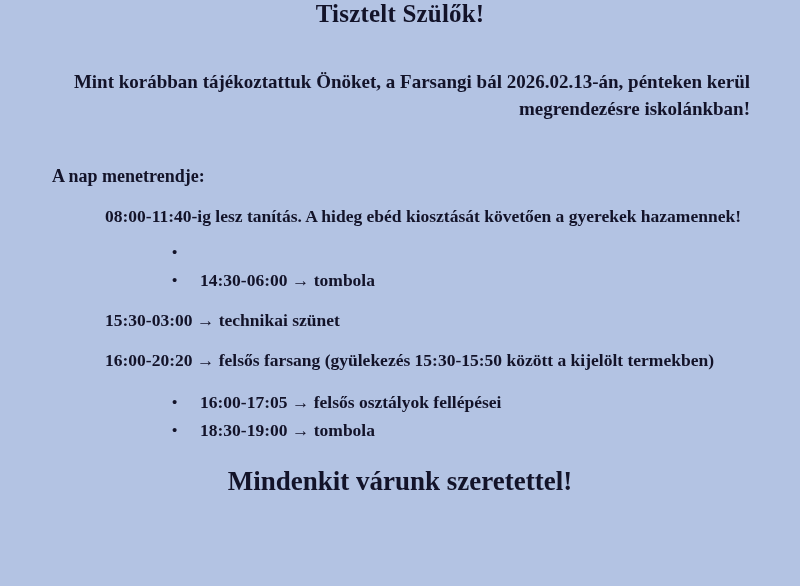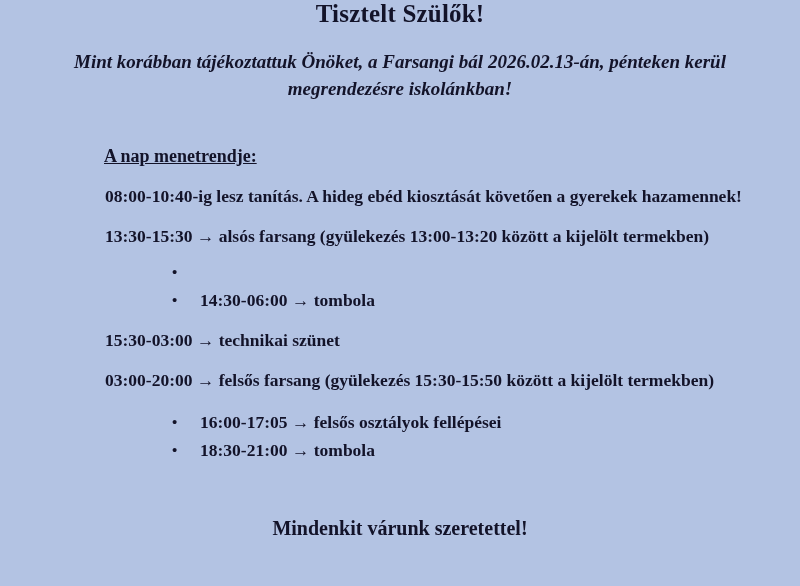--- a/index.html
+++ b/index.html
@@ -15,31 +15,29 @@
     font-weight: bold;
     overflow: hidden;
     box-sizing: border-box;
   }
   .title {
     text-align: center;
     font-size: 25px;
     letter-spacing: 0.2px;
   }
   .intro {
-    margin: 20px auto 0 auto;
+    margin: 40px auto 0 auto;
     max-width: 700px;
-    text-align: center;
-    font-style: italic;
+    text-align: right;
     font-size: 19px;
     line-height: 27px;
   }
   .schedule-heading {
-    margin: 44px 0 0 104px;
+    margin: 44px 0 0 52px;
     font-size: 18px;
-    text-decoration: underline;
   }
   .sched-line {
     margin: 18px 0 0 105px;
     font-size: 17.5px;
     line-height: 22px;
   }
   .sched-bullet {
     margin: 6px 0 0 172px;
     font-size: 17.5px;
     line-height: 22px;
@@ -50,58 +48,57 @@
   }
   .sched-bullet.gap-big {
     margin-top: 20px;
   }
   .bullet {
     width: 28px;
     flex: 0 0 28px;
     font-size: 15px;
   }
   .closing {
-    margin-top: 56px;
+    margin-top: 25px;
     text-align: center;
-    font-size: 20px;
+    font-size: 27px;
   }
 </style>
 </head>
 <body>
 
 <div class="page">
 
   <div class="title">Tisztelt Szülők!</div>
 
   <div class="intro">Mint korábban tájékoztattuk Önöket, a Farsangi bál 2026.02.13-án, pénteken kerül megrendezésre iskolánkban!</div>
 
   <div class="schedule-heading">A nap menetrendje:</div>
 
-  <div class="sched-line">08:00-10:40-ig lesz tanítás. A hideg ebéd kiosztását követően a gyerekek hazamennek!</div>
+  <div class="sched-line">08:00-11:40-ig lesz tanítás. A hideg ebéd kiosztását követően a gyerekek hazamennek!</div>
 
-  <div class="sched-line">13:30-15:30 → alsós farsang (gyülekezés 13:00-13:20 között a kijelölt termekben)</div>
 
   <div class="sched-bullet first">
     <span class="bullet">•</span>
   </div>
 
   <div class="sched-bullet">
     <span class="bullet">•</span>
     <span>14:30-06:00 → tombola</span>
   </div>
 
   <div class="sched-line">15:30-03:00 → technikai szünet</div>
 
-  <div class="sched-line">03:00-20:00 → felsős farsang (gyülekezés 15:30-15:50 között a kijelölt termekben)</div>
+  <div class="sched-line">16:00-20:20 → felsős farsang (gyülekezés 15:30-15:50 között a kijelölt termekben)</div>
 
   <div class="sched-bullet first gap-big">
     <span class="bullet">•</span>
     <span>16:00-17:05 → felsős osztályok fellépései</span>
   </div>
 
   <div class="sched-bullet">
     <span class="bullet">•</span>
-    <span>18:30-21:00 → tombola</span>
+    <span>18:30-19:00 → tombola</span>
   </div>
 
   <div class="closing">Mindenkit várunk szeretettel!</div>
 
 </div>
 
 </body></html>

